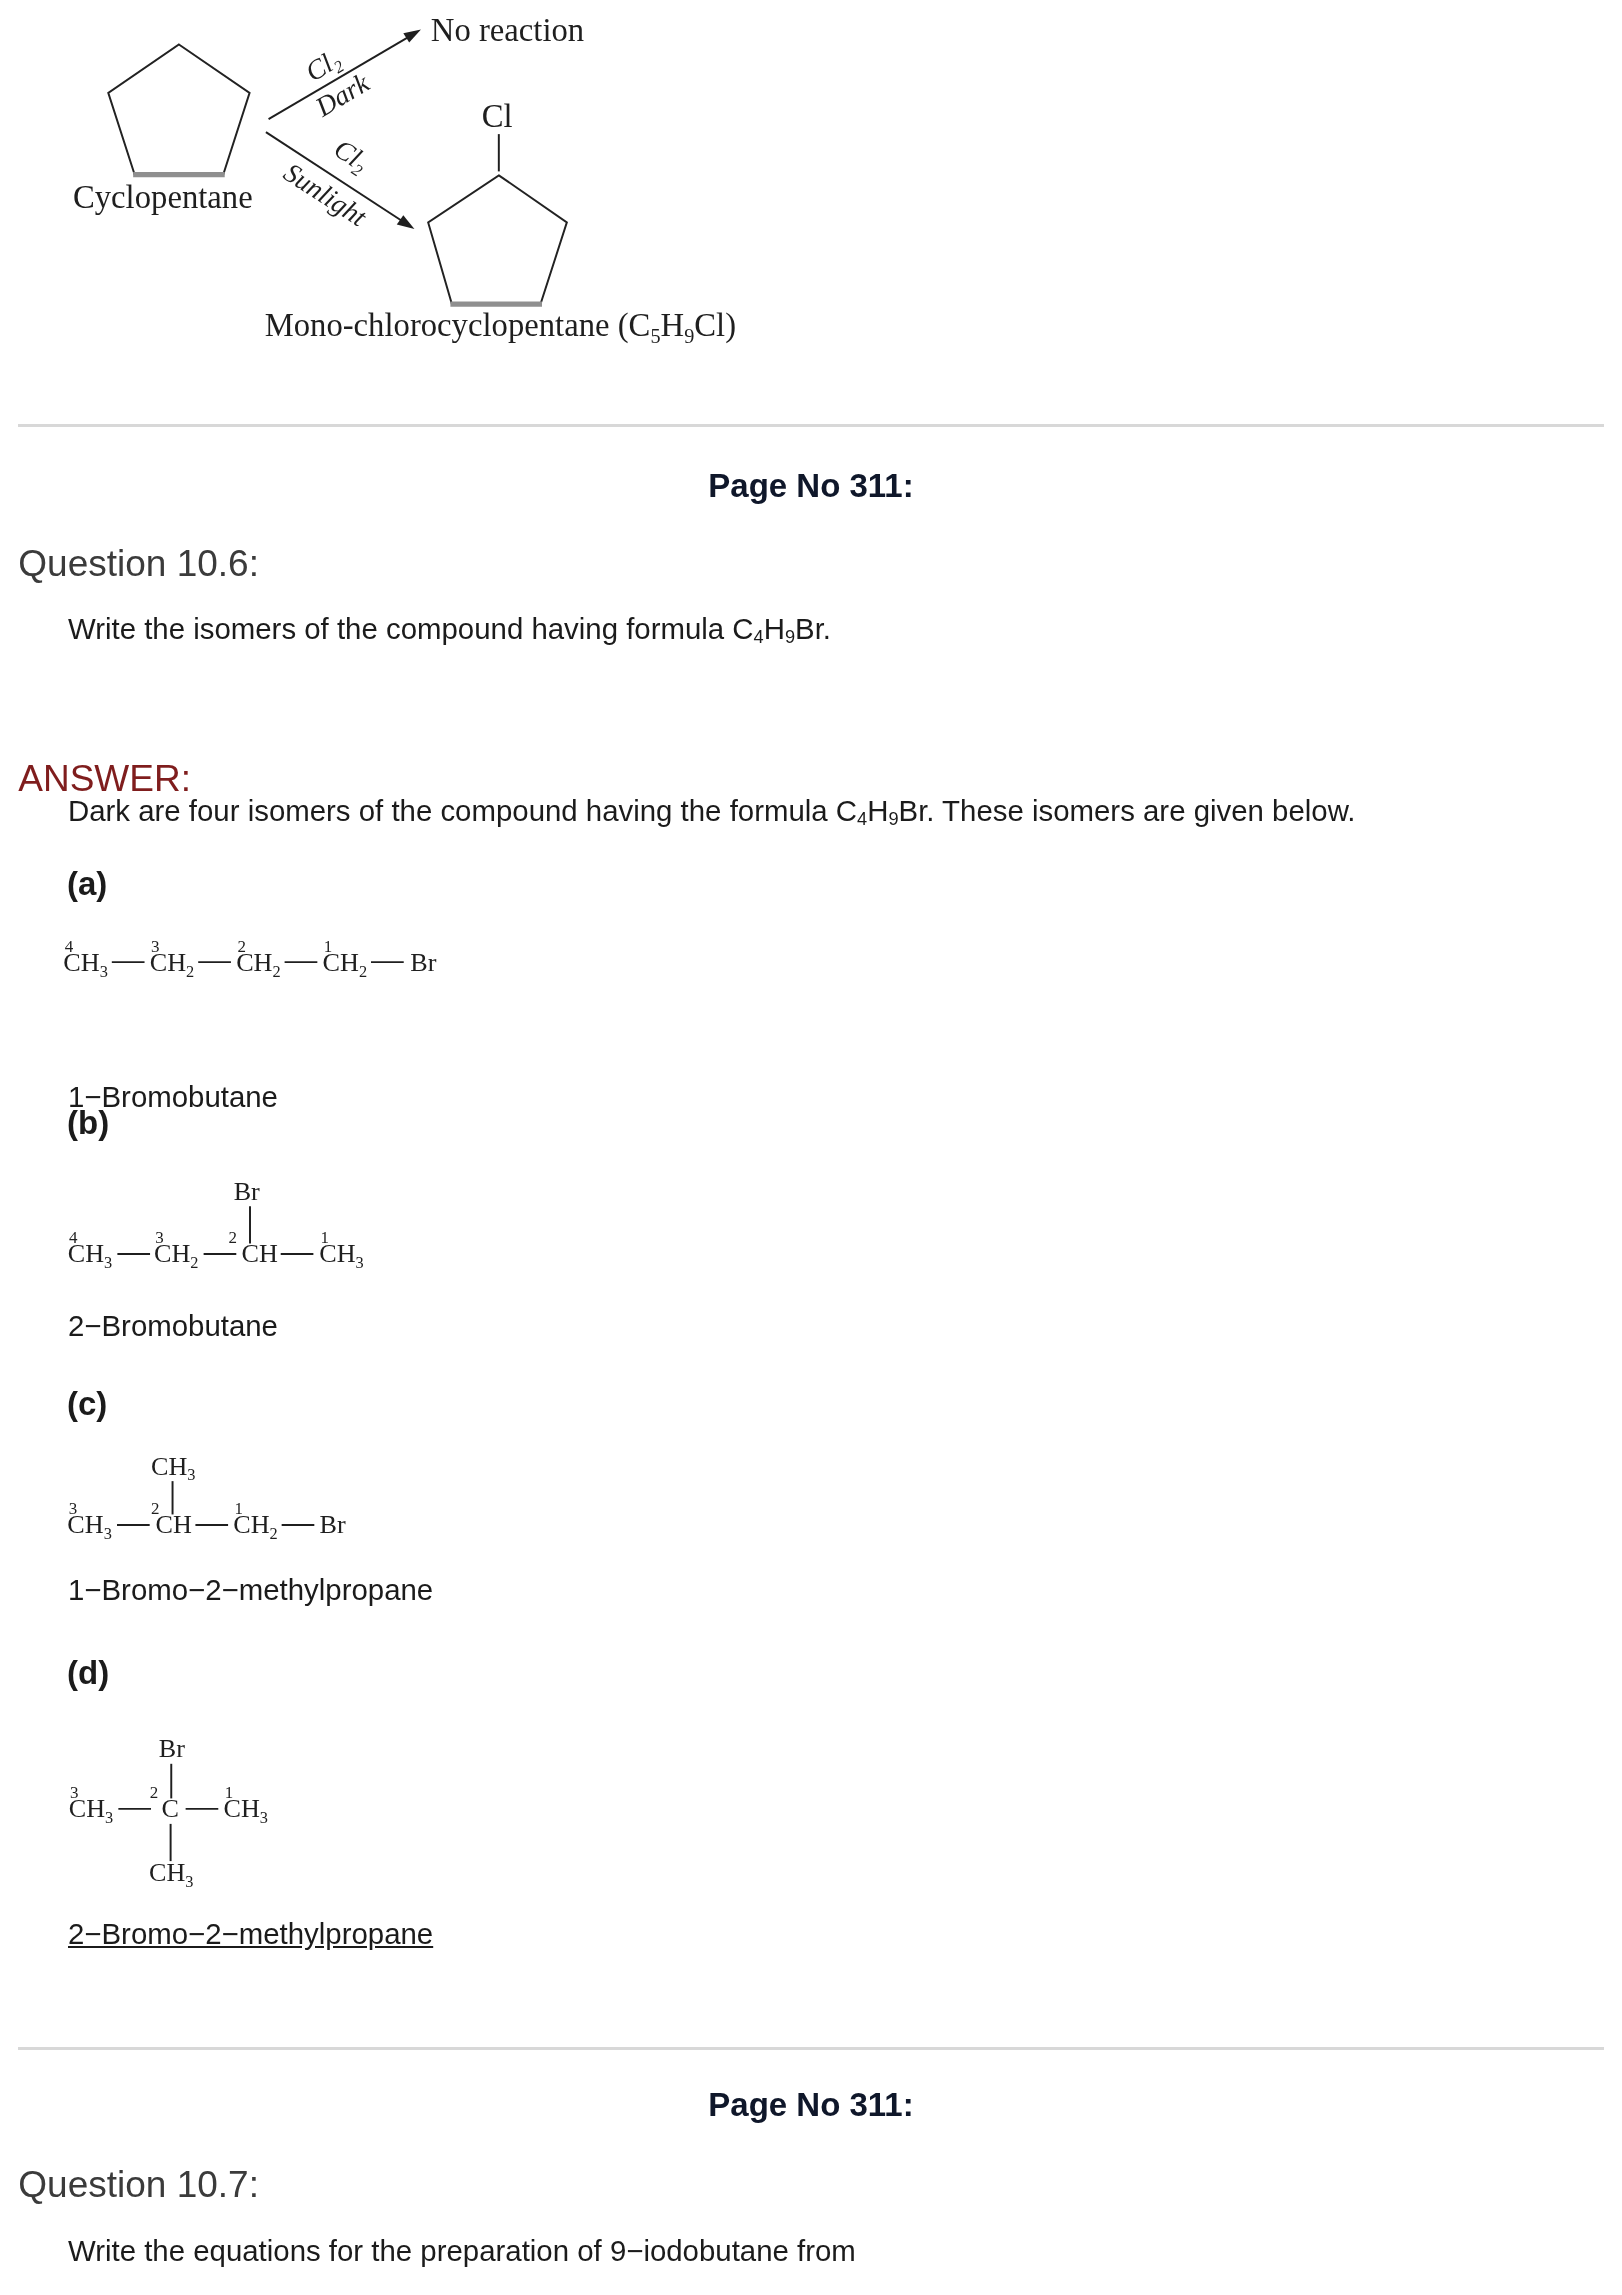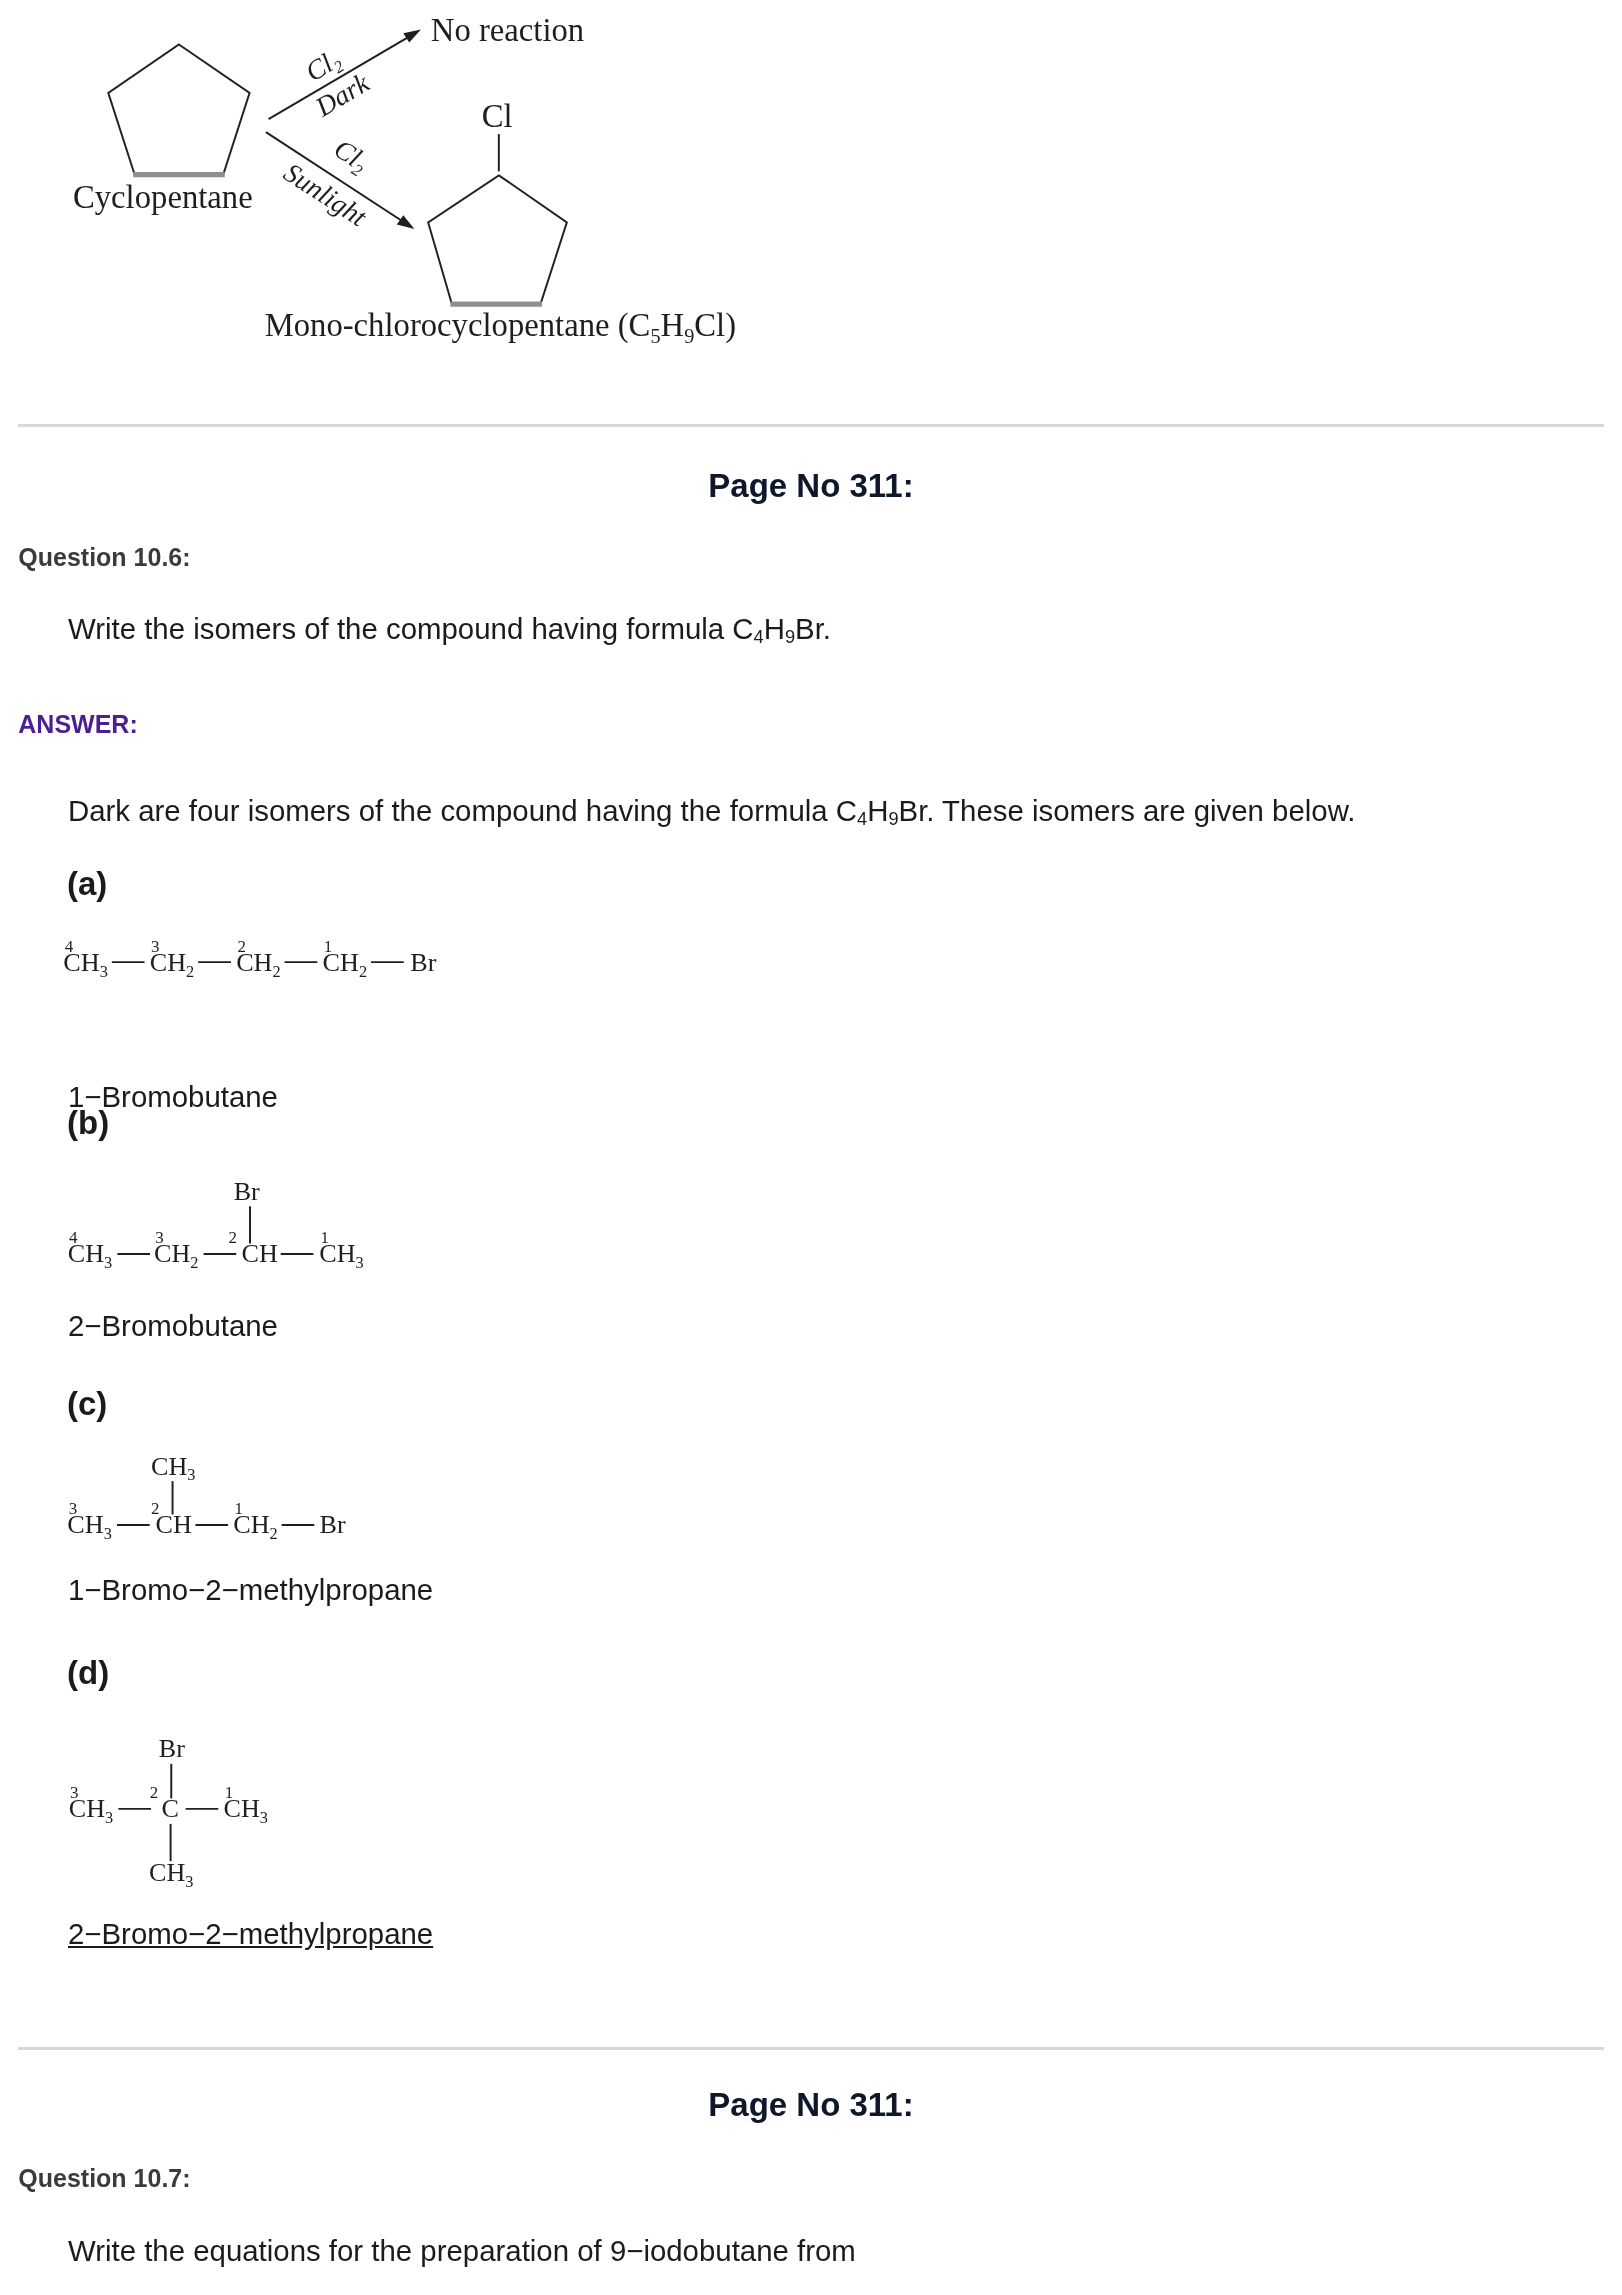--- a/index.html
+++ b/index.html
@@ -2,26 +2,26 @@
 <html style="font-size:10.5px"><head>
 <meta charset="utf-8">
 <style>
   html,body{margin:0;padding:0;}
   body{
     width:1622px;height:2295px;position:relative;overflow:hidden;
     background:#ffffff;color:#1b1b1b;
     font-family:"Liberation Sans", sans-serif;
   }
   .abs{position:absolute;white-space:nowrap;line-height:1;}
-  .qheading{font-size:25px;font-weight:bold;color:#3b3b3b;}
+  .qheading{font-size:37px;font-weight:normal;color:#3b3b3b;}
   .pageno{font-size:33px;font-weight:bold;color:#0f172a;left:0;width:100%;text-align:center;}
   .bodyline{font-size:29.4px;color:#1b1b1b;text-align:right;}
   .letter{font-size:33px;font-weight:bold;color:#1b1b1b;}
   .slabel{font-size:29.4px;color:#1b1b1b;}
-  .answer{color:#4c1d95;}
+  .answer{color:#7f1d1d;margin-top:48px;}
   .divider{position:absolute;left:17.7px;right:17.7px;height:3.3px;background:#d8d8d8;}
   .sub{font-size:0.62em;vertical-align:-0.22em;}
   svg{display:block;}
 </style>
 </head>
 <body>
 
 <div class="abs" style="left:1.3px;top:5.2px;">
     <svg width="785" height="357" viewBox="0 0 1200 545">
       <polygon points="272,60 380,134 340,258 204,258 164,134" fill="none" stroke="#222222" stroke-width="3"></polygon>

